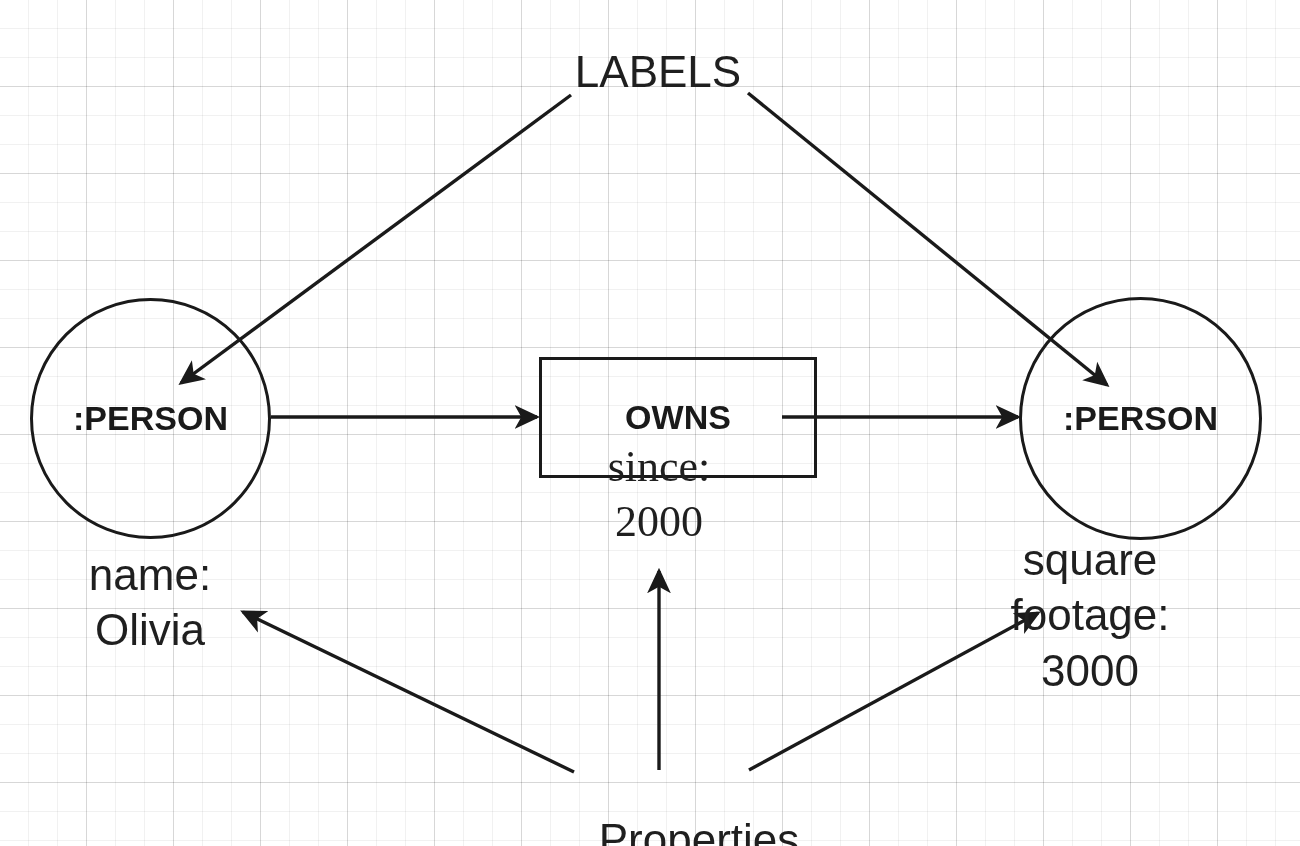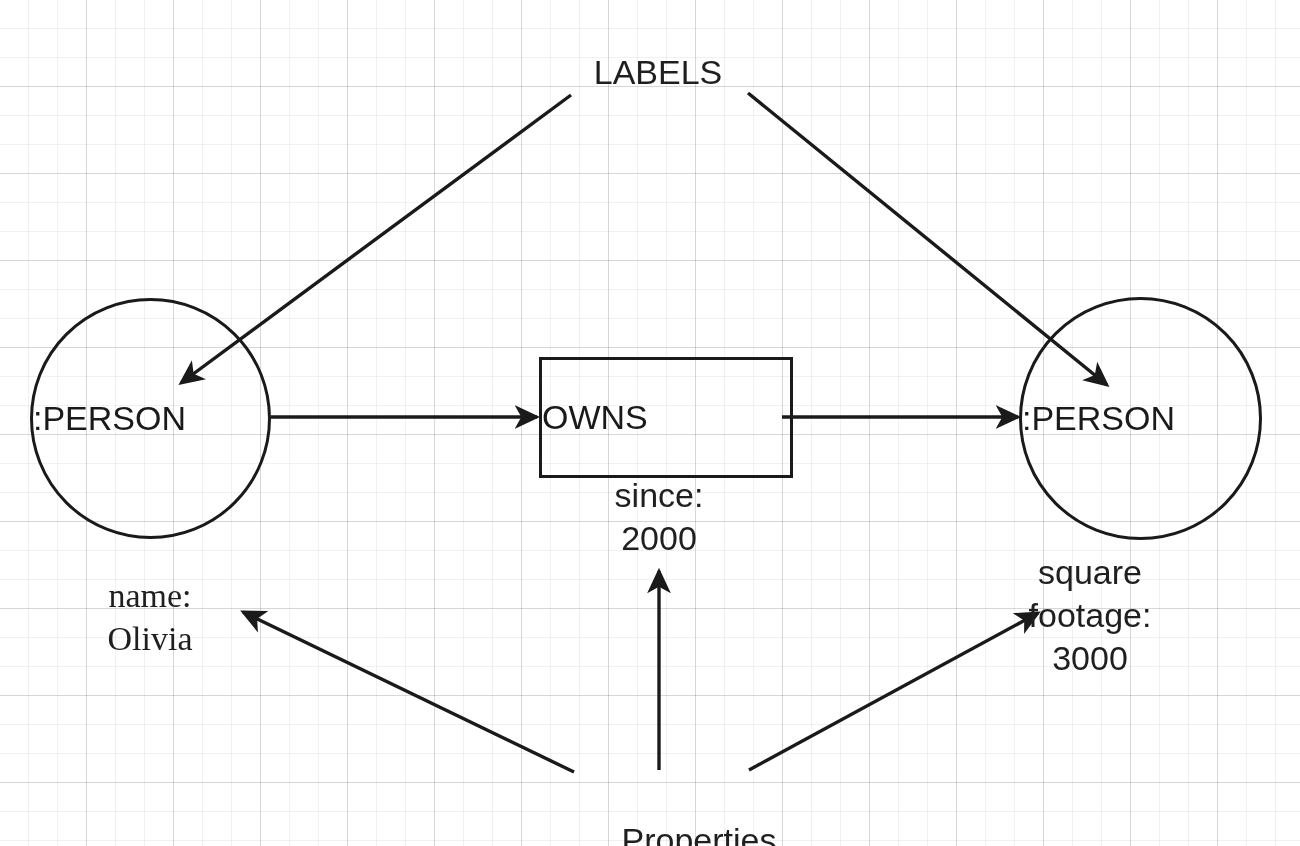--- a/index.html
+++ b/index.html
@@ -33,35 +33,36 @@
     width: 1300px;
     height: 846px;
   }
   .node {
     position: absolute;
     box-sizing: border-box;
     background: transparent;
     border: 3px solid #1a1a1a;
     display: flex;
     align-items: center;
-    justify-content: flex-start;
+    justify-content: center;
+    font-weight: bold;
   }
   .node-circle {
     border-radius: 50%;
   }
   .node-label {
     font-size: 34px;
     color: #1a1a1a;
     line-height: 1.05;
     letter-spacing: 0px;
     white-space: nowrap;
   }
   .free-text {
     position: absolute;
-    font-size: 34px;
+    font-size: 44px;
     color: #1a1a1a;
     line-height: 1.26;
     text-align: center;
     transform: translate(-50%, -50%);
     white-space: pre-line;
     color: #1f1f1f;
   }
 </style>
 </head>
 <body>
@@ -87,35 +88,35 @@
 
     <line x1="659" y1="770" x2="659" y2="571" stroke="#1a1a1a" stroke-width="3.4" marker-end="url(#arrow)"></line>
 
     <line x1="749" y1="770" x2="1038" y2="613" stroke="#1a1a1a" stroke-width="3.4" marker-end="url(#arrow)"></line>
   </svg>
 
   <div class="node node-circle" style="left:30px; top:298px; width:241px; height:241px;">
     <span class="node-label">:PERSON</span>
   </div>
 
-  <div class="node" style="left:539px; top:357px; width:254px; height:121px;">
+  <div class="node" style="left:539px; top:357px; width:278px; height:121px;">
     <span class="node-label">OWNS</span>
   </div>
 
   <div class="node node-circle" style="left:1019px; top:297px; width:243px; height:243px;">
     <span class="node-label">:PERSON</span>
   </div>
 
   <div class="free-text" style="left:658px; top:72px;">LABELS</div>
 
   <div class="free-text" style="left:660px; top:840px;margin-left:39px;">Properties</div>
 
-  <div class="free-text" style="left:150px; top:618px;font-family:Liberation Serif, serif;">name:
+  <div class="free-text" style="left:150px; top:602px;">name:
 Olivia</div>
 
-  <div class="free-text" style="left:659px; top:517px;">since:
+  <div class="free-text" style="left:659px; top:494px;font-family:Liberation Serif, serif;">since:
 2000</div>
 
   <div class="free-text" style="left:1090px; top:615px;">square
 footage:
 3000</div>
 
 </div>
 
 </body></html>

